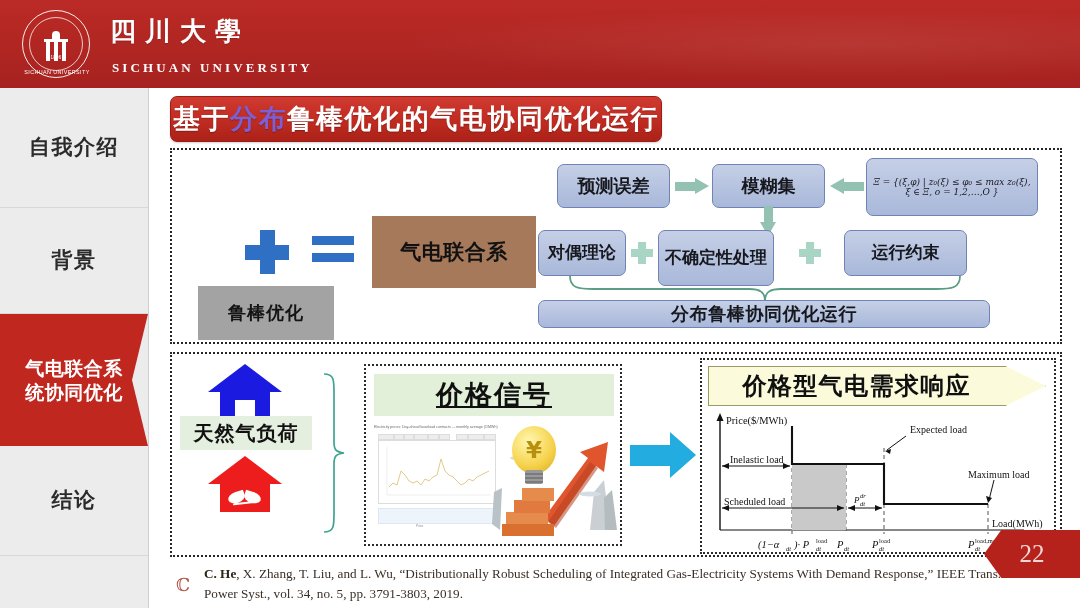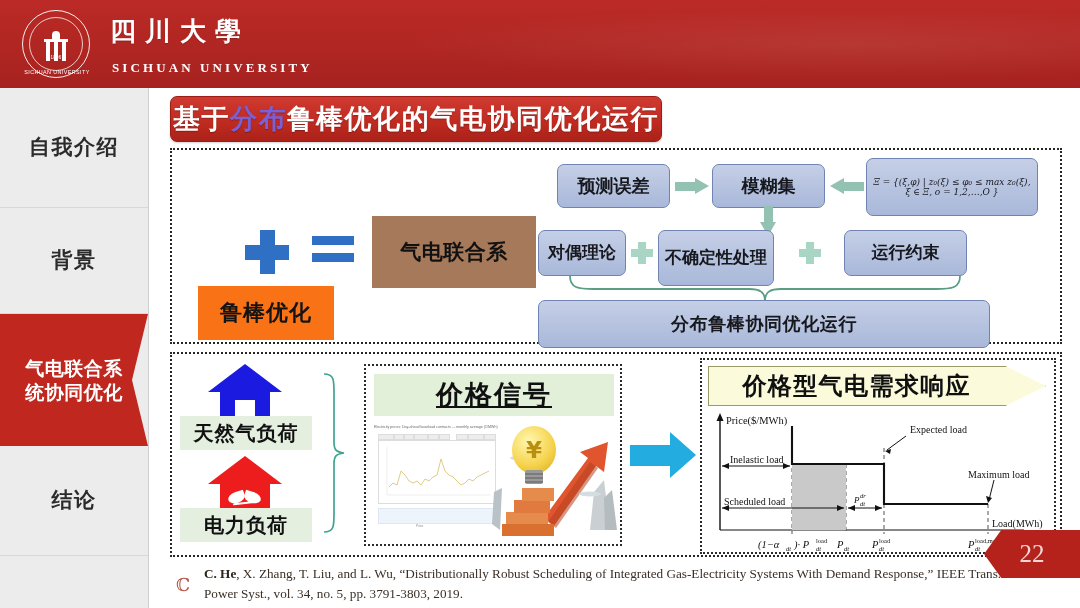--- a/index.html
+++ b/index.html
@@ -107,21 +107,21 @@
   }
   #panel-top{left:170px;top:148px;width:892px;height:196px;}
   #panel-bottom{left:170px;top:352px;width:892px;height:205px;}
   
   .cbox{
     position:absolute;display:flex;align-items:center;justify-content:center;
     font-family:"DejaVu Sans","Liberation Sans",sans-serif;
     font-weight:700;color:#141414;
   }
   #box-stochastic{left:26px;top:14px;width:136px;height:56px;background:#f98a90;font-size:22px;letter-spacing:1px;}
-  #box-robust{left:26px;top:136px;width:136px;height:54px;background:#f97316;font-size:22px;letter-spacing:1px;}
+  #box-robust{left:26px;top:136px;width:136px;height:54px;background:#a3a3a3;font-size:18px;letter-spacing:1px;}
   #box-dro{left:200px;top:66px;width:164px;height:72px;background:#a5795a;font-size:21px;letter-spacing:.5px;color:#111;}
   .plus-blue{position:absolute;left:73px;top:80px;width:44px;height:44px;}
   .plus-blue i{position:absolute;background:#2f6fc4;}
   .plus-blue i.h{left:0;top:15px;width:44px;height:15px;}
   .plus-blue i.v{left:15px;top:0;width:15px;height:44px;}
   .eq-blue{position:absolute;left:140px;top:86px;width:42px;height:30px;}
   .eq-blue i{position:absolute;left:0;width:42px;height:9px;background:#2f6fc4;}
   .eq-blue i.a{top:0;} .eq-blue i.b{top:17px;}
   
   .fbox{
@@ -131,21 +131,21 @@
     display:flex;align-items:center;justify-content:center;text-align:center;
     font-family:"DejaVu Sans","Liberation Sans",sans-serif;
     font-weight:700;color:#16181d;line-height:1.12;
   }
   #fb-forecast{left:385px;top:14px;width:113px;height:44px;font-size:18px;}
   #fb-fuzzy{left:540px;top:14px;width:113px;height:44px;font-size:18px;}
   #fb-formula{left:694px;top:8px;width:172px;height:58px;font-size:9px;font-weight:400;padding:2px 6px;}
   #fb-dual{left:366px;top:80px;width:88px;height:46px;font-size:17px;}
   #fb-uncert{left:486px;top:80px;width:116px;height:56px;font-size:17px;}
   #fb-oper{left:672px;top:80px;width:123px;height:46px;font-size:17px;}
-  #fb-result{left:366px;top:150px;width:452px;height:48px;font-size:18px;letter-spacing:.6px;}
+  #fb-result{left:366px;top:150px;width:452px;height:28px;font-size:18px;letter-spacing:.6px;}
   .arrow-g{position:absolute;}
   .arrow-g.right{width:34px;height:16px;}
   .arrow-g.right i.s{position:absolute;left:0;top:4px;width:22px;height:9px;background:#93c1b2;}
   .arrow-g.right i.h{position:absolute;left:20px;top:0;width:0;height:0;border-top:8px solid transparent;border-bottom:8px solid transparent;border-left:14px solid #93c1b2;}
   .arrow-g.left{width:34px;height:16px;}
   .arrow-g.left i.s{position:absolute;right:0;top:4px;width:22px;height:9px;background:#93c1b2;}
   .arrow-g.left i.h{position:absolute;right:20px;top:0;width:0;height:0;border-top:8px solid transparent;border-bottom:8px solid transparent;border-right:14px solid #93c1b2;}
   .arrow-g.down{width:16px;height:30px;}
   .arrow-g.down i.s{position:absolute;left:4px;top:0;width:9px;height:18px;background:#93c1b2;}
   .arrow-g.down i.h{position:absolute;left:0;top:16px;width:0;height:0;border-left:8px solid transparent;border-right:8px solid transparent;border-top:14px solid #93c1b2;}
@@ -371,21 +371,20 @@
 
   <div class="house" id="house-power" style="left:36px;top:102px;">
     <div class="roof"></div>
       <div class="body"></div>
     <div class="leaf">
         <i class="l"></i>
         <i class="r"></i>
         <i class="stem"></i>
       </div>
   </div>
-  <div class="lbl-load" style="left:8px;top:154px;">电力负荷</div>
 
   <div class="cbrace">
     <svg width="24" height="162" viewBox="0 0 24 162">
       <path d="M2 2 C12 2, 12 8, 12 20 L12 70 C12 78, 14 80, 22 81 C14 82, 12 84, 12 92 L12 142 C12 154, 12 160, 2 160" fill="none" stroke="#3fa391" stroke-width="1.7"></path>
     </svg>
   </div>
 
   <div id="ps-panel">
     <div id="ps-title">价格信号</div>
 

